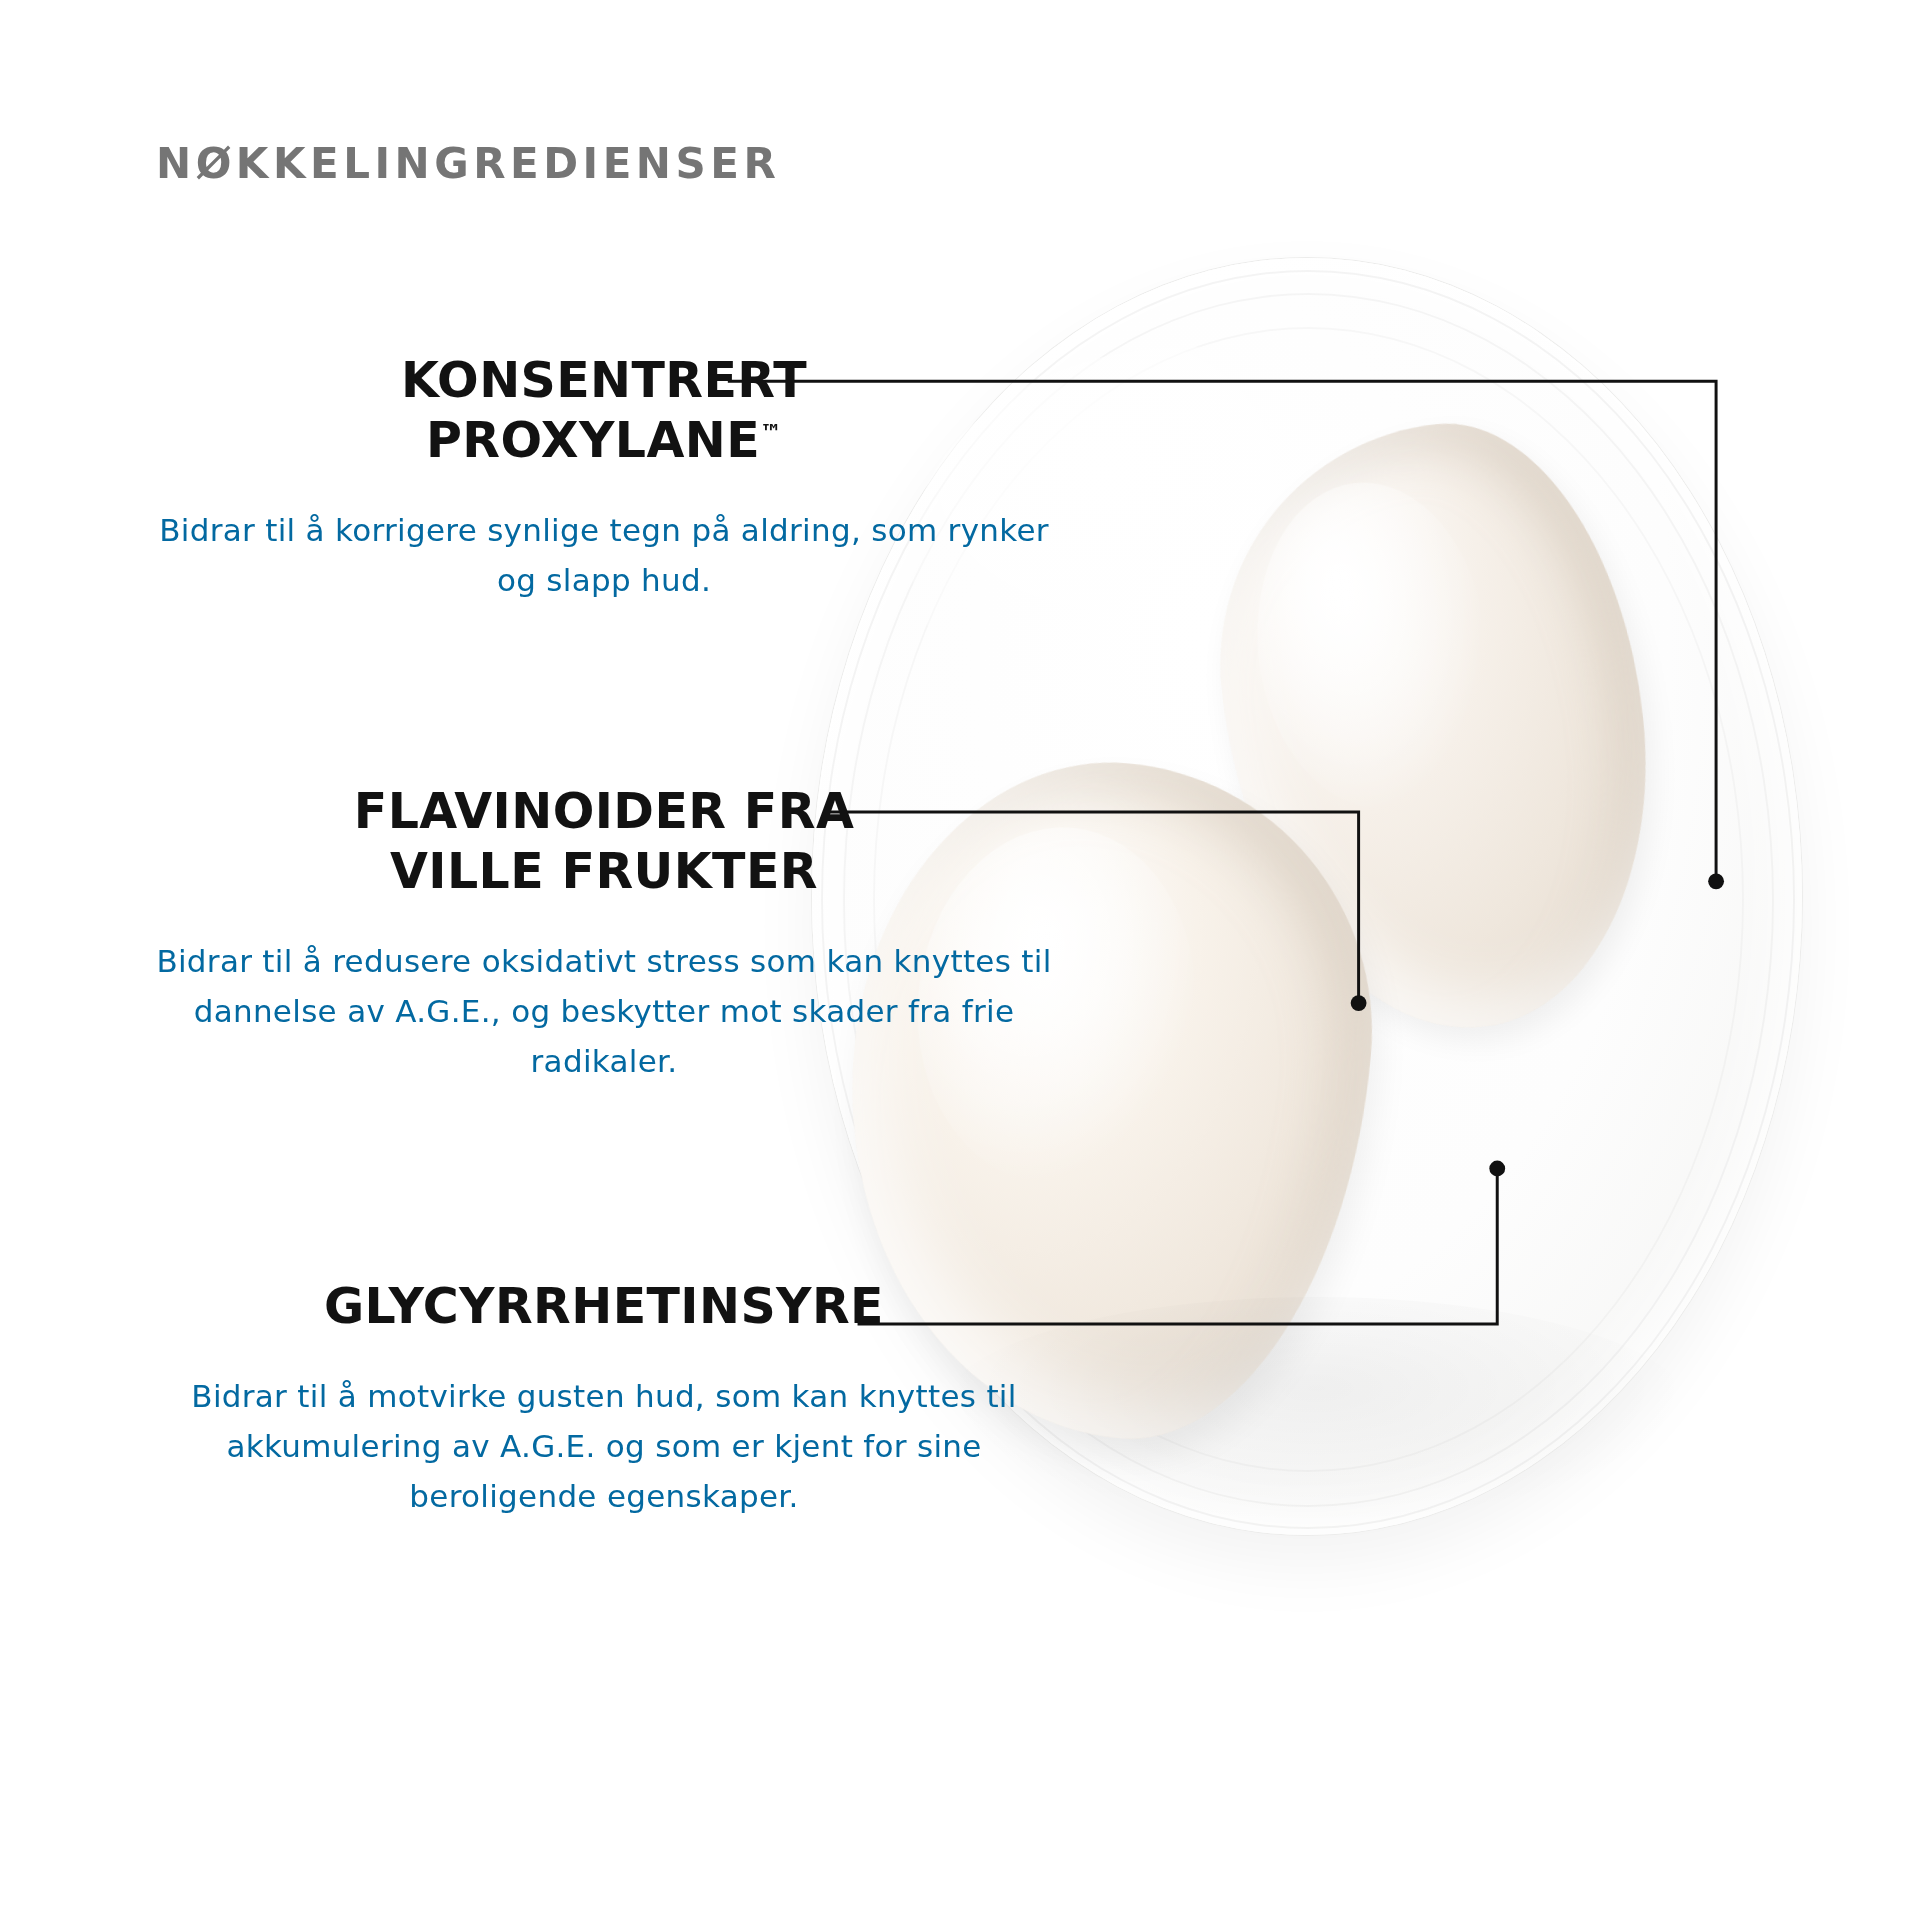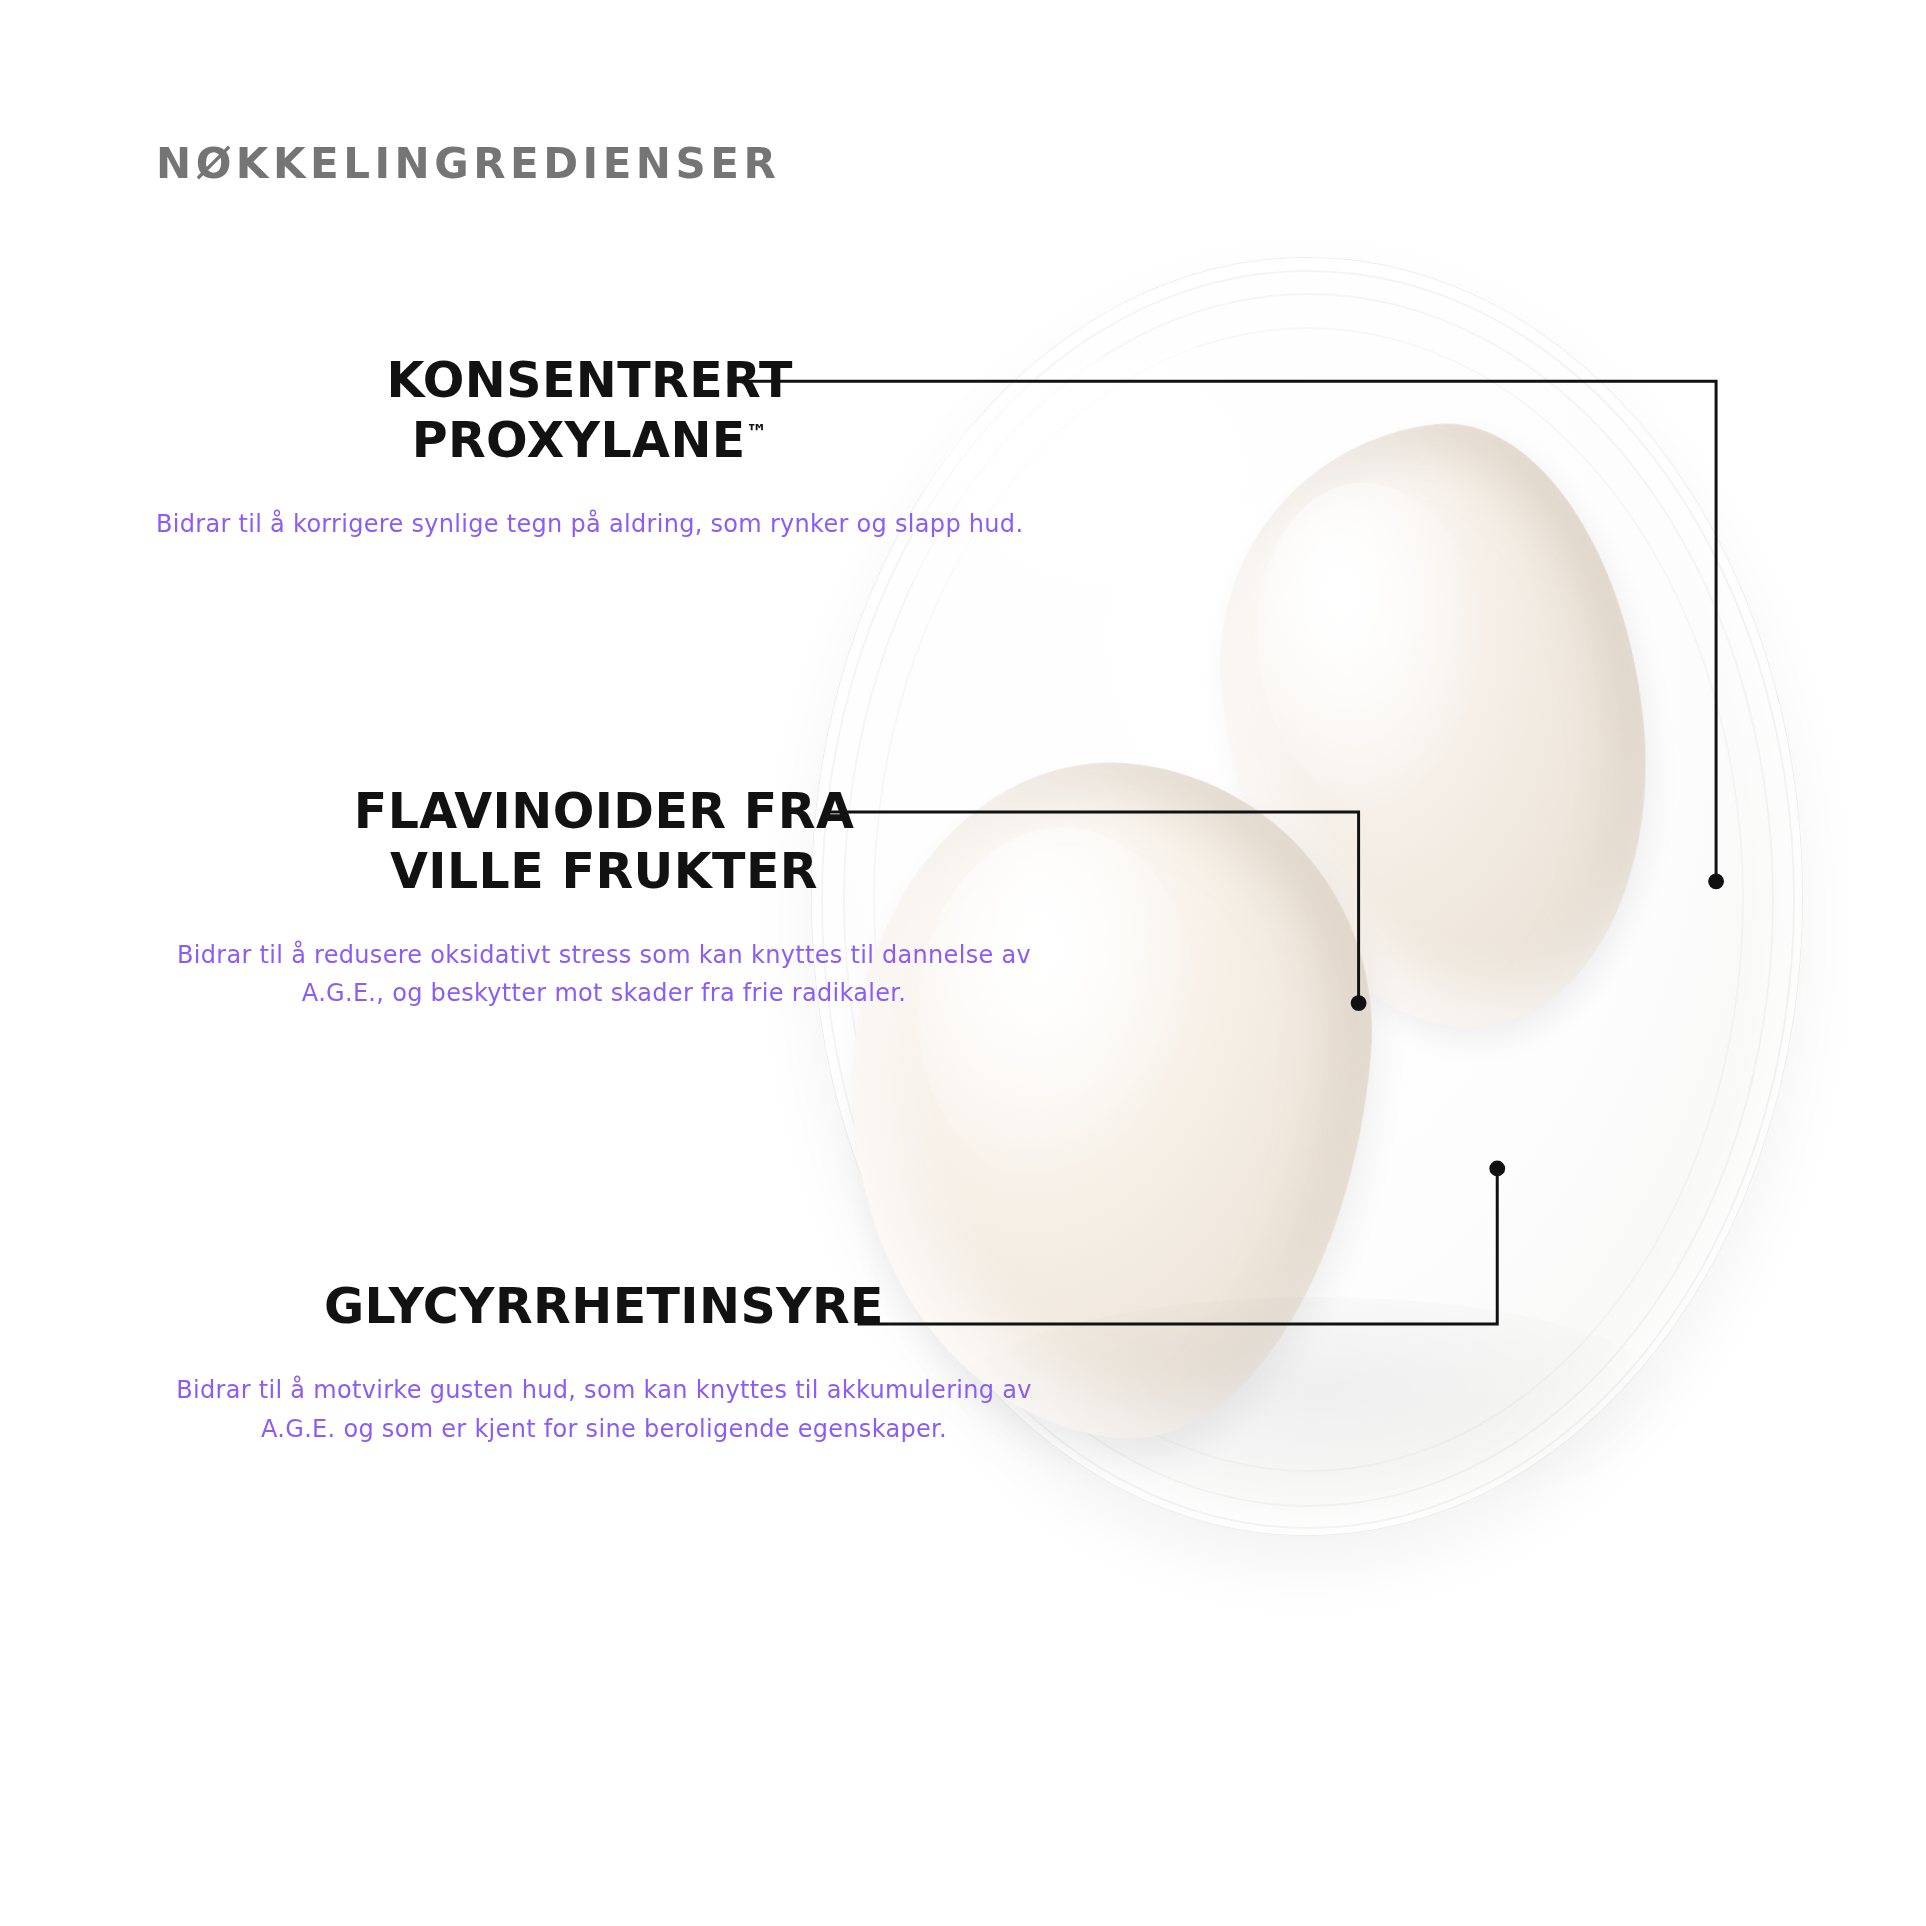--- a/index.html
+++ b/index.html
@@ -153,24 +153,24 @@
     letter-spacing: 0.4px;
     color: #121212;
     margin: 0 0 34px 0;
   }
   .block .heading sup {
     font-size: 22px;
     vertical-align: super;
     letter-spacing: 0;
   }
   .block .body {
-    font-size: 24px;
+    font-size: 31px;
     line-height: 1.62;
     letter-spacing: 0.3px;
-    color: #8b5cf6;
+    color: #0369a1;
     margin: 0;
     max-width: 896px;
   }
 
   #block-1 { top: 351px; }
   #block-2 { top: 782px; }
   #block-3 { top: 1277px; }
 </style>
 </head>
 <body>

